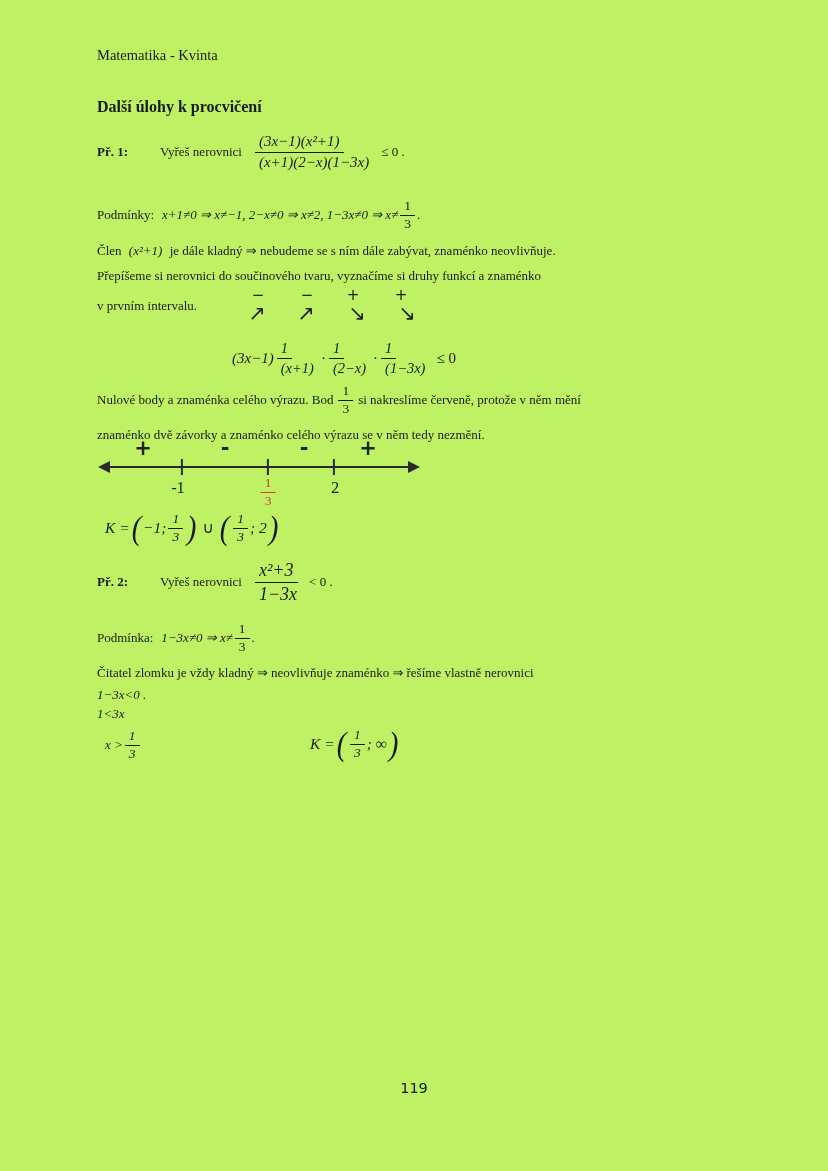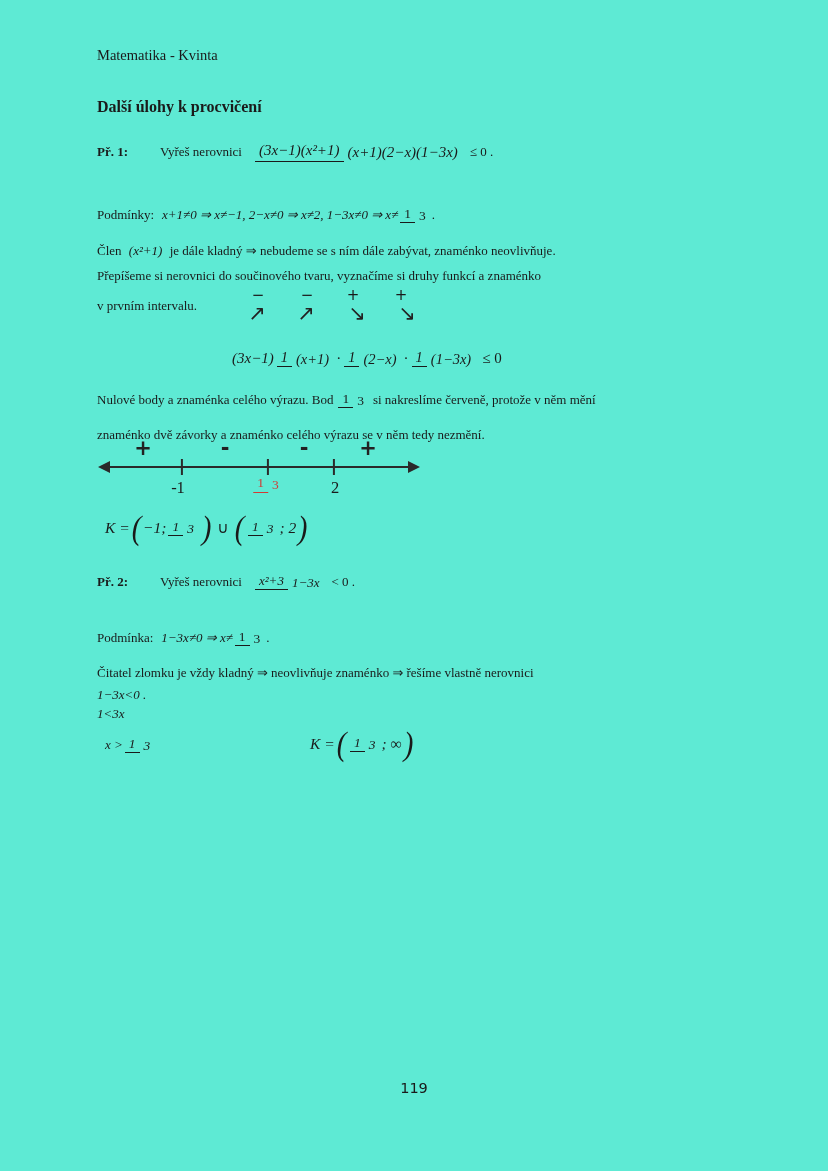--- a/index.html
+++ b/index.html
@@ -1,30 +1,30 @@
 <!DOCTYPE html>
 <html style="--accent-red: #d03b35;"><head>
 <meta charset="utf-8">
 <style>
   html,body{margin:0;padding:0;}
   body{
     width:828px;height:1171px;background:#ffffff;
     font-family:"Liberation Serif", serif;
     color:#1a1a1a;
   }
-  .page{position:relative;width:828px;height:1171px;overflow:hidden;background:#5eead4;}
+  .page{position:relative;width:828px;height:1171px;overflow:hidden;background:#bef264;}
 
   .abs{position:absolute;}
   .txt{font-size:13px;line-height:22px;}
   .bold{font-weight:bold;}
   .math{font-style:italic;}
   .math .up{font-style:normal;}
 
   
-  .frac{display:inline-flex;flex-direction:row;align-items:flex-end;vertical-align:middle;
+  .frac{display:inline-flex;flex-direction:column;align-items:flex-start;vertical-align:middle;
         line-height:1.15;margin:0 3px;font-size:14.5px;}
   .frac .num{display:block;padding:0 4px 1px 4px;border-bottom:1.2px solid currentColor;text-align:center;}
   .frac .den{display:block;padding:1px 4px 0 4px;text-align:center;}
   .frac.small{font-size:13.5px;line-height:1.1;margin:0 2px;}
 
   .row{display:flex;align-items:center;}
 
   .bigparen{font-size:34px;font-weight:400;line-height:1;transform:scaleX(0.85);display:inline-block;
             margin:0 1px;font-family:"Liberation Serif", serif;}
 
@@ -161,21 +161,21 @@
       <span class="num">1</span>
       <span class="den">3</span>
     </span>
     <span>; 2</span>
     <span class="bigparen">)</span>
   </div>
 
   <div class="abs row" style="left:97px;top:554px;height:56px;">
     <span class="txt bold" style="width:63px;">Př. 2:</span>
     <span class="txt" style="margin-right:10px;">Vyřeš nerovnici</span>
-    <span class="frac math" style="font-size:13px;">
+    <span class="frac math" style="font-size:18px;">
       <span class="num">x²+3</span>
       <span class="den">1−3x</span>
     </span>
     <span class="txt" style="margin-left:5px;">&lt; 0 .</span>
   </div>
 
   <div class="abs row" style="left:97px;top:614px;height:48px;">
     <span class="txt" style="margin-right:8px;text-align:right;">Podmínka:</span>
     <span class="txt math">1−3x≠0 ⇒ x≠</span>
     <span class="frac small">

